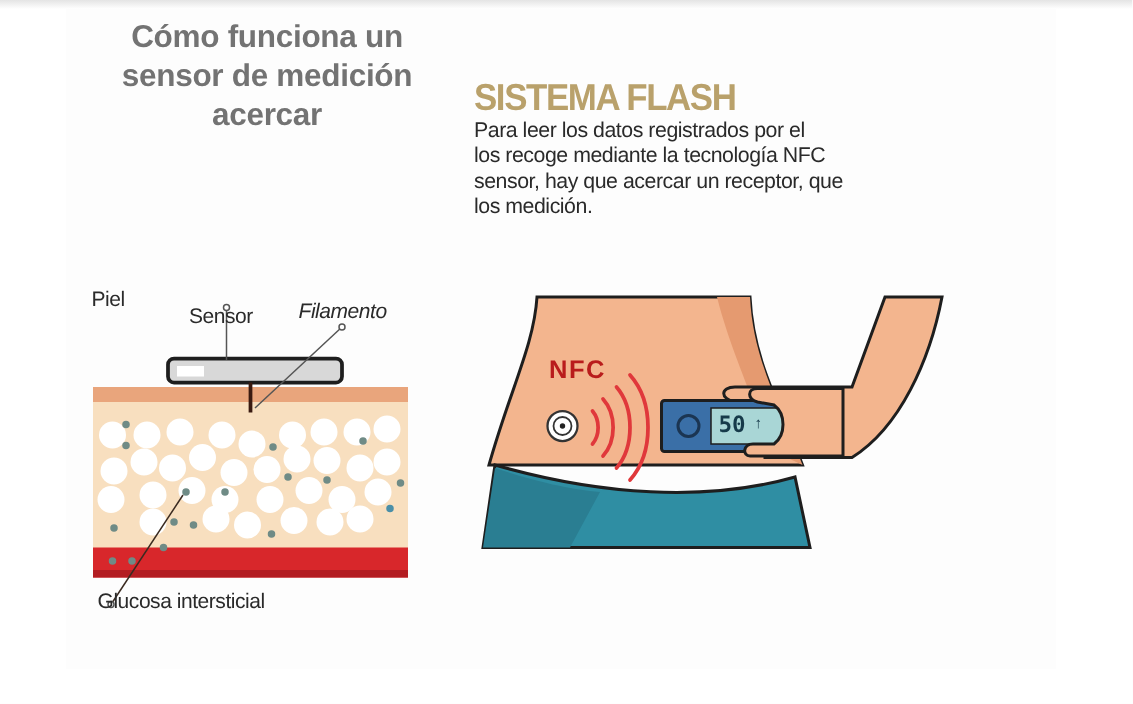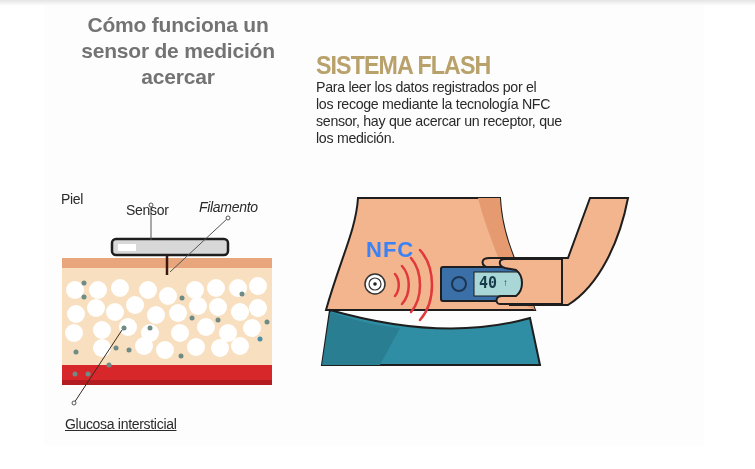--- a/index.html
+++ b/index.html
@@ -98,21 +98,21 @@
   <circle cx="151" cy="205" r="2" fill="#fff" stroke="#555"></circle>
   <line x1="228" y1="218" x2="170" y2="272" stroke="#555" stroke-width="1"></line>
   <circle cx="228" cy="218" r="2" fill="#fff" stroke="#555"></circle>
   <line x1="122" y1="330" x2="74" y2="403" stroke="#3a2a20" stroke-width="1"></line>
   <circle cx="74" cy="403" r="2" fill="#fff" stroke="#555"></circle>
 </svg>
 
 <div class="lbl" style="left:61px;top:191px;">Piel</div>
 <div class="lbl" style="left:126px;top:182px;margin-top:20px;">Sensor</div>
 <div class="lbl" style="left:199px;top:199px;font-style:italic;">Filamento</div>
-<div class="lbl" style="left:65px;top:416px;text-decoration:underline;">Glucosa intersticial</div>
+<div class="lbl" style="left:65px;top:392px;">Glucosa intersticial</div>
 
 <div class="flash-title">SISTEMA FLASH</div>
 <div class="flash-body">
   <span>Para leer los datos registrados por el</span>
   <span>los recoge mediante la tecnología NFC</span>
   <span>sensor, hay que acercar un receptor, que</span>
   <span>los medición.</span>
 </div>
 
 <svg width="755" height="469">
@@ -136,15 +136,15 @@
     <path d="M420 250 C436 268 436 302 420 320"></path>
   </g>
 
   <rect x="441" y="267" width="90" height="34" rx="2" fill="#3a6fa7" stroke="#1e1e1e" stroke-width="2"></rect>
   <circle cx="459" cy="284" r="7" fill="none" stroke="#1b3552" stroke-width="2"></circle>
   <rect x="474" y="272" width="52" height="24" fill="#a9d6d6" stroke="#1e1e1e" stroke-width="1"></rect>
 
   <path d="M505 259 L562 259 L562 304 L500 304 C495 304 495 296 502 296 L516 296 C524 290 524 276 516 270 L505 268 C498 266 498 259 505 259 Z" fill="#f3b58e" stroke="#1e1e1e" stroke-width="2"></path>
 </svg>
 
-<div style="position:absolute;left:366px;top:237px;font-size:22px;font-weight:bold;color:#3b82f6;letter-spacing:1px;">NFC</div>
-<div style="position:absolute;left:479px;top:274px;font-size:15px;font-family:'DejaVu Sans Mono',monospace;color:#163a4a;font-weight:bold;">40</div>
+<div style="position:absolute;left:366px;top:237px;font-size:17px;font-weight:bold;color:#b91c1c;letter-spacing:1px;">NFC</div>
+<div style="position:absolute;left:479px;top:274px;font-size:15px;font-family:'DejaVu Sans Mono',monospace;color:#163a4a;font-weight:bold;">50</div>
 <div style="position:absolute;left:503px;top:277px;font-size:10px;color:#163a4a;">↑</div>
 
 </body></html>

